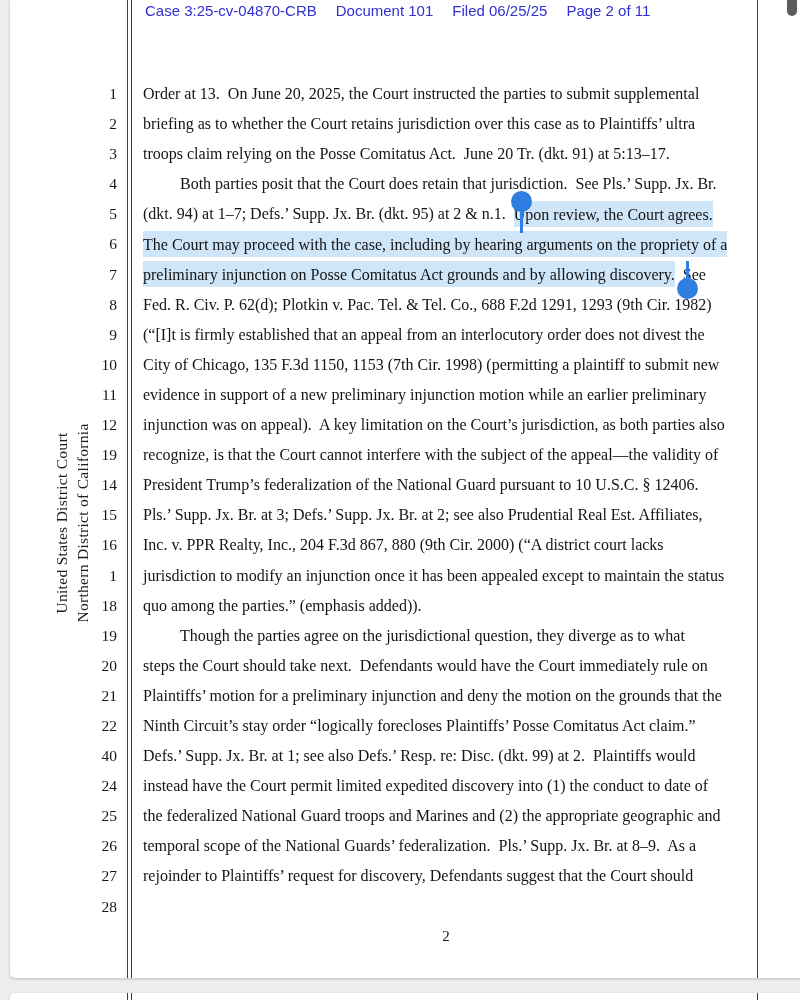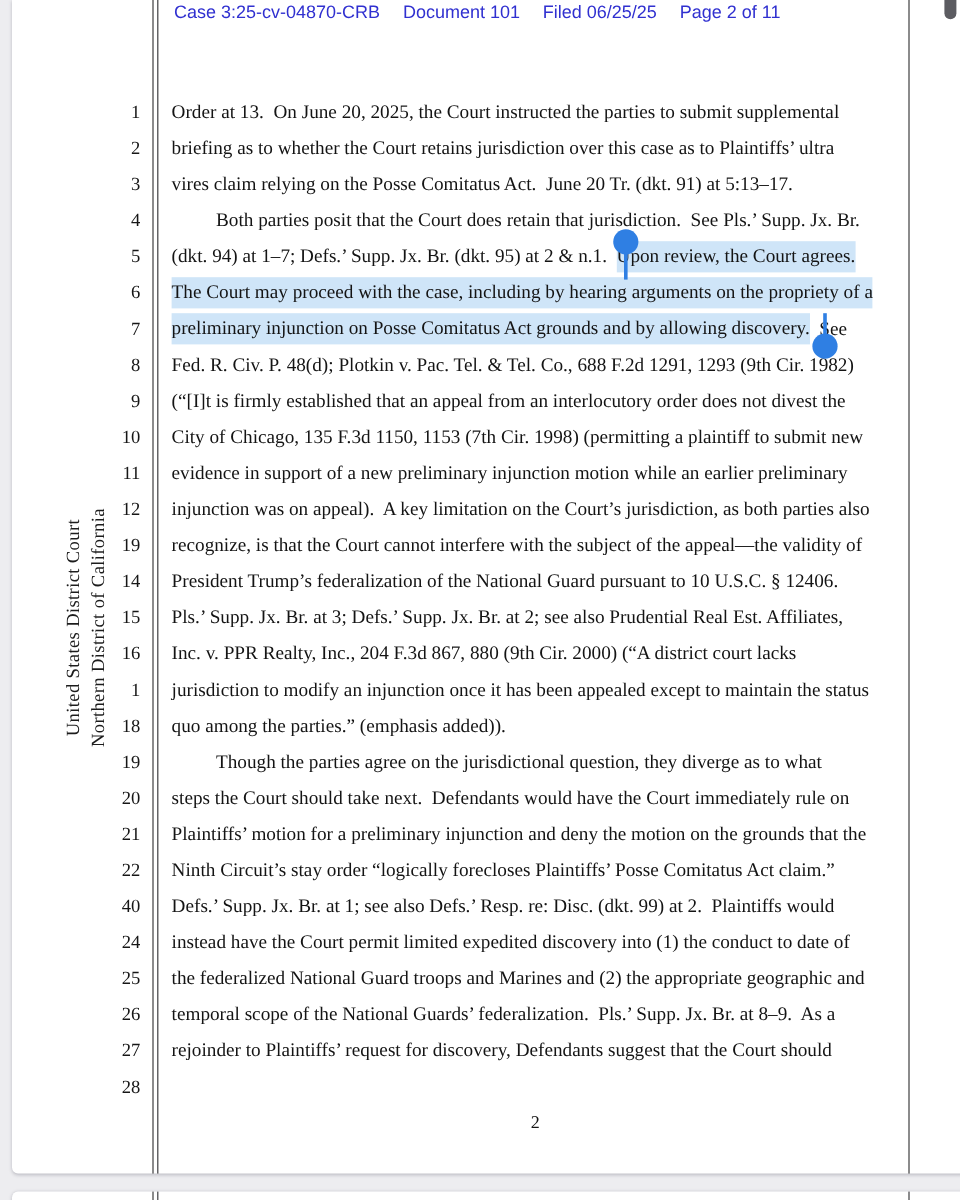--- a/index.html
+++ b/index.html
@@ -95,26 +95,26 @@
         <div class="lnum">40</div>
         <div class="lnum">24</div>
         <div class="lnum">25</div>
         <div class="lnum">26</div>
         <div class="lnum">27</div>
         <div class="lnum">28</div>
       </div>
     <div class="text-col">
         <div class="tline"><span>Order at 13.  On June 20, 2025, the Court instructed the parties to submit supplemental</span></div>
         <div class="tline"><span>briefing as to whether the Court retains jurisdiction over this case as to Plaintiffs’ </span><span class="u">ultra</span></div>
-        <div class="tline"><span class="u">vires</span><span> claim relying on the Posse Comitatus Act.  June 20 Tr. (dkt. 91) at 5:13–17.</span></div>
+        <div class="tline"><span class="u">troops</span><span> claim relying on the Posse Comitatus Act.  June 20 Tr. (dkt. 91) at 5:13–17.</span></div>
         <div class="tline ind"><span>Both parties posit that the Court does retain that jurisdiction.  </span><span class="u">See</span><span> Pls.’ Supp. Jx. Br.</span></div>
         <div class="tline"><span>(dkt. 94) at 1–7; Defs.’ Supp. Jx. Br. (dkt. 95) at 2 &amp; n.1.  </span><span class="hl">Upon review, the Court agrees.</span></div>
         <div class="tline"><span class="hl">The Court may proceed with the case, including by hearing arguments on the propriety of a</span></div>
         <div class="tline"><span class="hl">preliminary injunction on Posse Comitatus Act grounds and by allowing discovery.</span><span>  </span><span class="u">See</span></div>
-        <div class="tline"><span>Fed. R. Civ. P. 48(d); </span><span class="u">Plotkin v. Pac. Tel. &amp; Tel. Co.,</span><span> 688 F.2d 1291, 1293 (9th Cir. 1982)</span></div>
+        <div class="tline"><span>Fed. R. Civ. P. 62(d); </span><span class="u">Plotkin v. Pac. Tel. &amp; Tel. Co.,</span><span> 688 F.2d 1291, 1293 (9th Cir. 1982)</span></div>
         <div class="tline"><span>(“[I]t is firmly established that an appeal from an interlocutory order does not divest the</span></div>
         <div class="tline"><span class="u">City of Chicago</span><span>, 135 F.3d 1150, 1153 (7th Cir. 1998) (permitting a plaintiff to submit new</span></div>
         <div class="tline"><span>evidence in support of a new preliminary injunction motion while an earlier preliminary</span></div>
         <div class="tline"><span>injunction was on appeal).  A key limitation on the Court’s jurisdiction, as both parties also</span></div>
         <div class="tline"><span>recognize, is that the Court cannot interfere with the subject of the appeal—the validity of</span></div>
         <div class="tline"><span>President Trump’s federalization of the National Guard pursuant to 10 U.S.C. § 12406.</span></div>
         <div class="tline"><span>Pls.’ Supp. Jx. Br. at 3; Defs.’ Supp. Jx. Br. at 2; </span><span class="u">see also</span><span> </span><span class="u">Prudential Real Est. Affiliates,</span></div>
         <div class="tline"><span class="u">Inc. v. PPR Realty, Inc.,</span><span> 204 F.3d 867, 880 (9th Cir. 2000) (“A district court lacks</span></div>
         <div class="tline"><span>jurisdiction to modify an injunction once it has been appealed </span><span class="u">except to maintain the status</span></div>
         <div class="tline"><span class="u">quo among the parties</span><span>.” (emphasis added)).</span></div>

